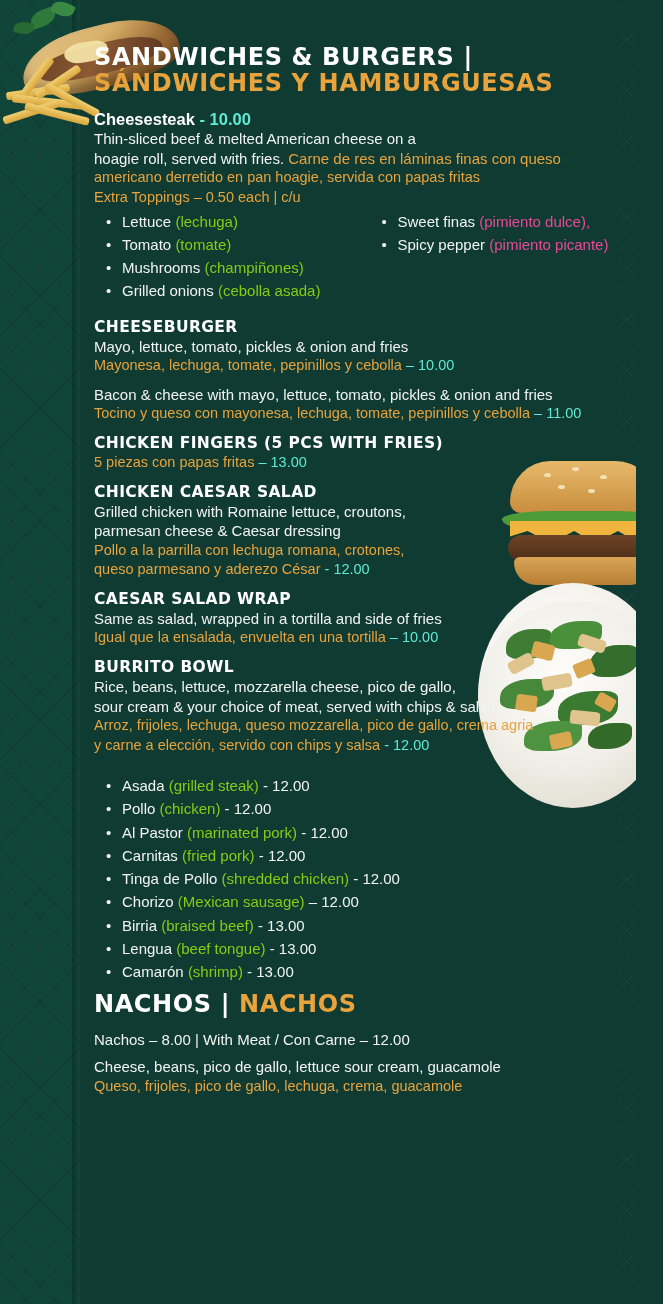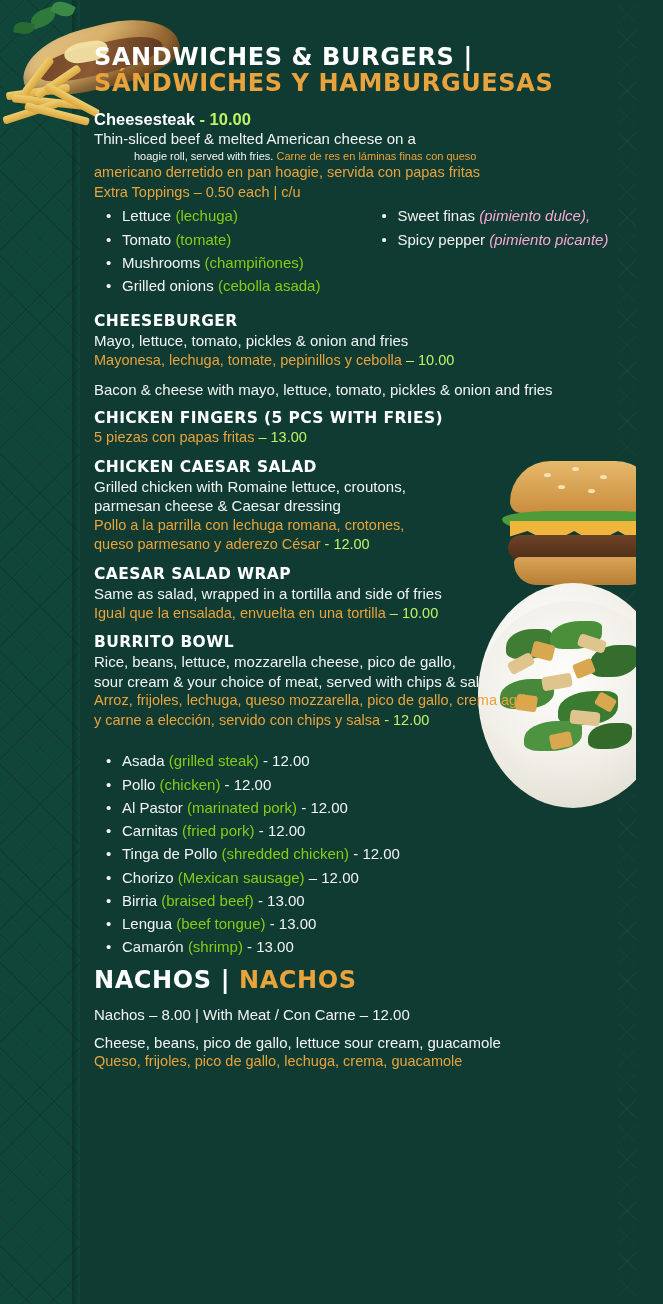--- a/index.html
+++ b/index.html
@@ -96,40 +96,40 @@
   .en {
     font-size: 15px;
     color: #f2f4f1;
     line-height: 1.3;
   }
   .es-line {
     font-size: 14.5px;
     color: #e8a33d;
     line-height: 1.35;
   }
-  .mix { font-size: 11px; color: #f2f4f1; line-height: 1.3; margin-left: 40px; }
+  .mix { font-size: 15px; color: #f2f4f1; line-height: 1.3; }
   .mix .es { color: #e8a33d; }
-  .price { color: #bef264; text-align: right; }
+  .price { color: #5eead4; text-align: right; }
 
   ul.bullets { list-style: none; margin: 2px 0 0 0; position: relative; z-index: 5; }
   ul.bullets li {
     font-size: 15px;
     color: #f2f4f1;
     line-height: 1.55;
     padding-left: 28px;
     position: relative;
   }
   ul.bullets li::before {
     content: "•";
     position: absolute;
     left: 12px;
     color: #f2f4f1;
   }
   ul.bullets li .es { color: #84cc16; }
-  ul.bullets li .esi { color: #f9a8d4; font-style: italic; }
+  ul.bullets li .esi { color: #ec4899; }
 
   .two-col { display: flex; gap: 0px; }
   .two-col .col { width: 50%; }
 
   
   .photo { position: absolute; border-radius: 50%; overflow: hidden; z-index: 3; }
 
   .cheesesteak {
     left: 465px; top: 240px; width: 200px; height: 130px;
     border-radius: 0;
@@ -355,20 +355,24 @@
       <div class="item-name-caps">CHEESEBURGER</div>
       <div class="en">Mayo, lettuce, tomato, pickles &amp; onion and fries</div>
       <div class="es-line">
         <span>Mayonesa, lechuga, tomate, pepinillos y cebolla</span>
         <span class="price">– 10.00</span>
       </div>
     </div>
 
     <div class="item">
       <div class="en">Bacon &amp; cheese with mayo, lettuce, tomato, pickles &amp; onion and fries</div>
+      <div class="es-line">
+        <span>Tocino y queso con mayonesa, lechuga, tomate, pepinillos y cebolla</span>
+        <span class="price">– 11.00</span>
+      </div>
     </div>
 
     <div class="item">
       <div class="item-name-caps">CHICKEN FINGERS (5 pcs with fries)</div>
       <div class="es-line">
         <span>5 piezas con papas fritas</span>
         <span class="price">– 13.00</span>
       </div>
     </div>
 

